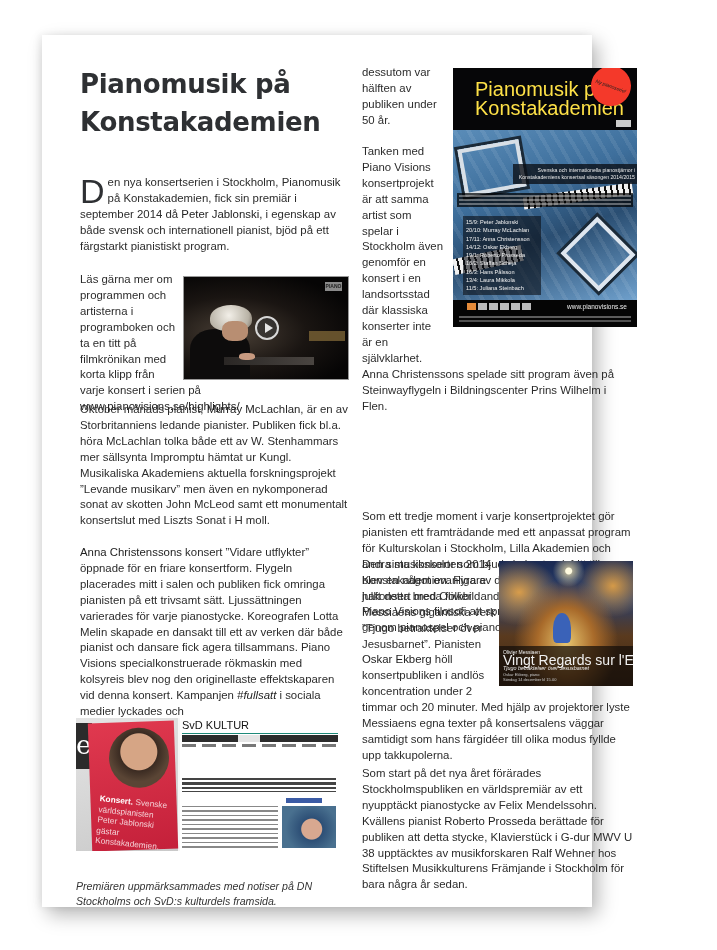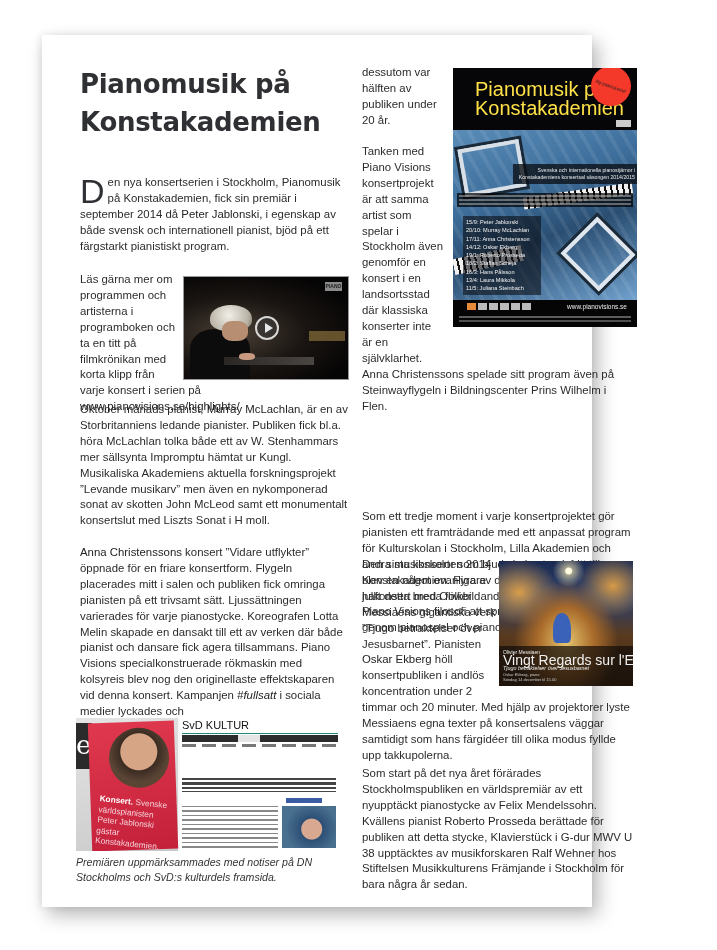--- a/index.html
+++ b/index.html
@@ -147,24 +147,24 @@
       <div class="nav1">
           <div class="act"></div>
         </div>
       <div class="nav2"></div>
       <div class="lede"></div>
       <div class="fb"></div>
       <div class="body"></div>
       <div class="photo"></div>
     </div>
   </div>
-  <div class="caption" style="width:240px;">Premiären uppmärksammades med notiser på DN Stockholms och SvD:s kulturdels framsida.</div>
+  <div class="caption" style="width:240px;margin-top:24px;">Premiären uppmärksammades med notiser på DN Stockholms och SvD:s kulturdels framsida.</div>
 
   <div class="txt" style="left:320px; top:30px; width:88px;">
-    <p>dessutom var hälften av publiken under 20 år.</p>
+    <p>dessutom var hälften av publiken under 50 år.</p>
   </div>
 
   <div class="poster">
     <div class="ptitle"><span>Pianomusik på</span><br><span>Konstakademien</span></div>
     <div class="badge">Ny pianoserie!</div>
     <div class="plogo"></div>
     <div class="art">
       <div class="frame1"></div>
       <div class="keys2"></div>
       <div class="frame2"></div>

